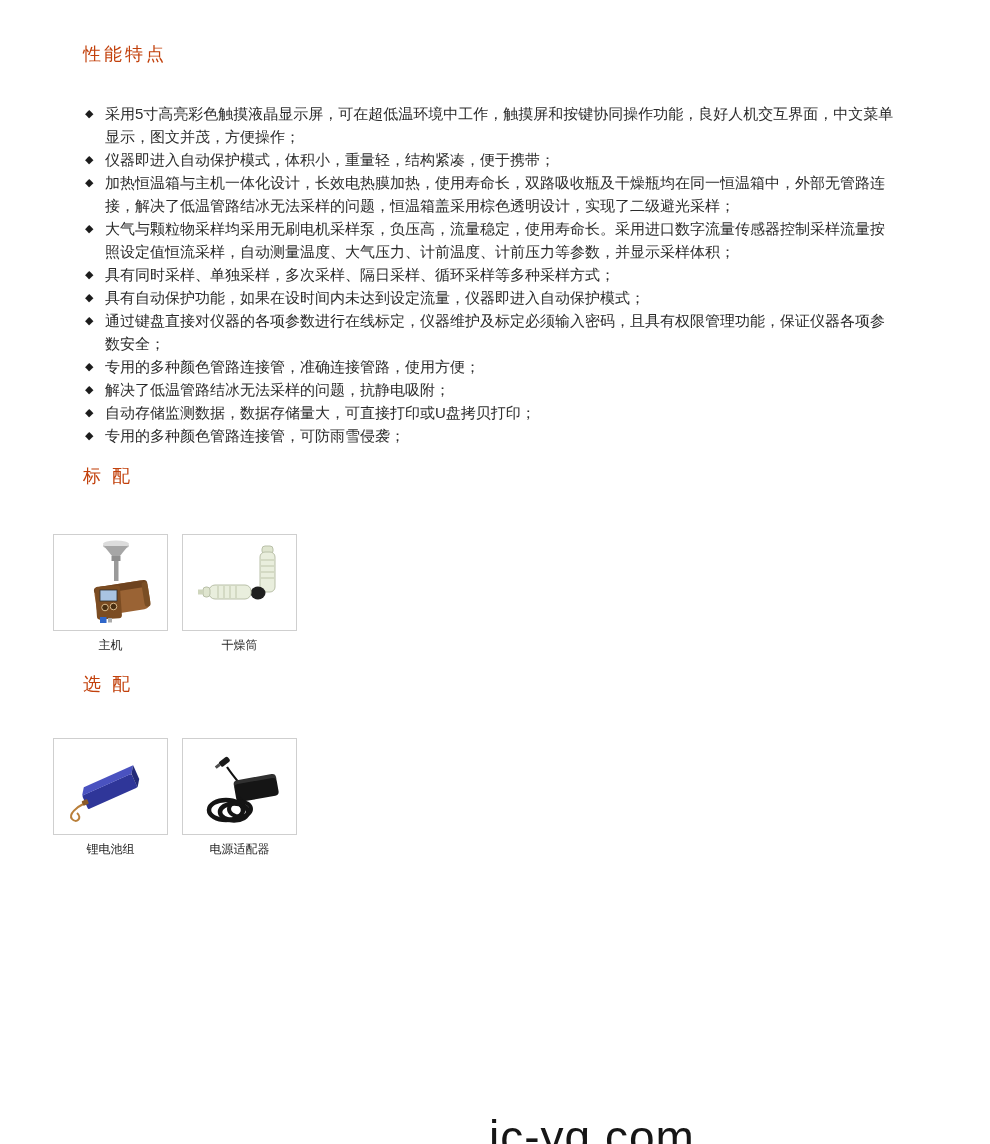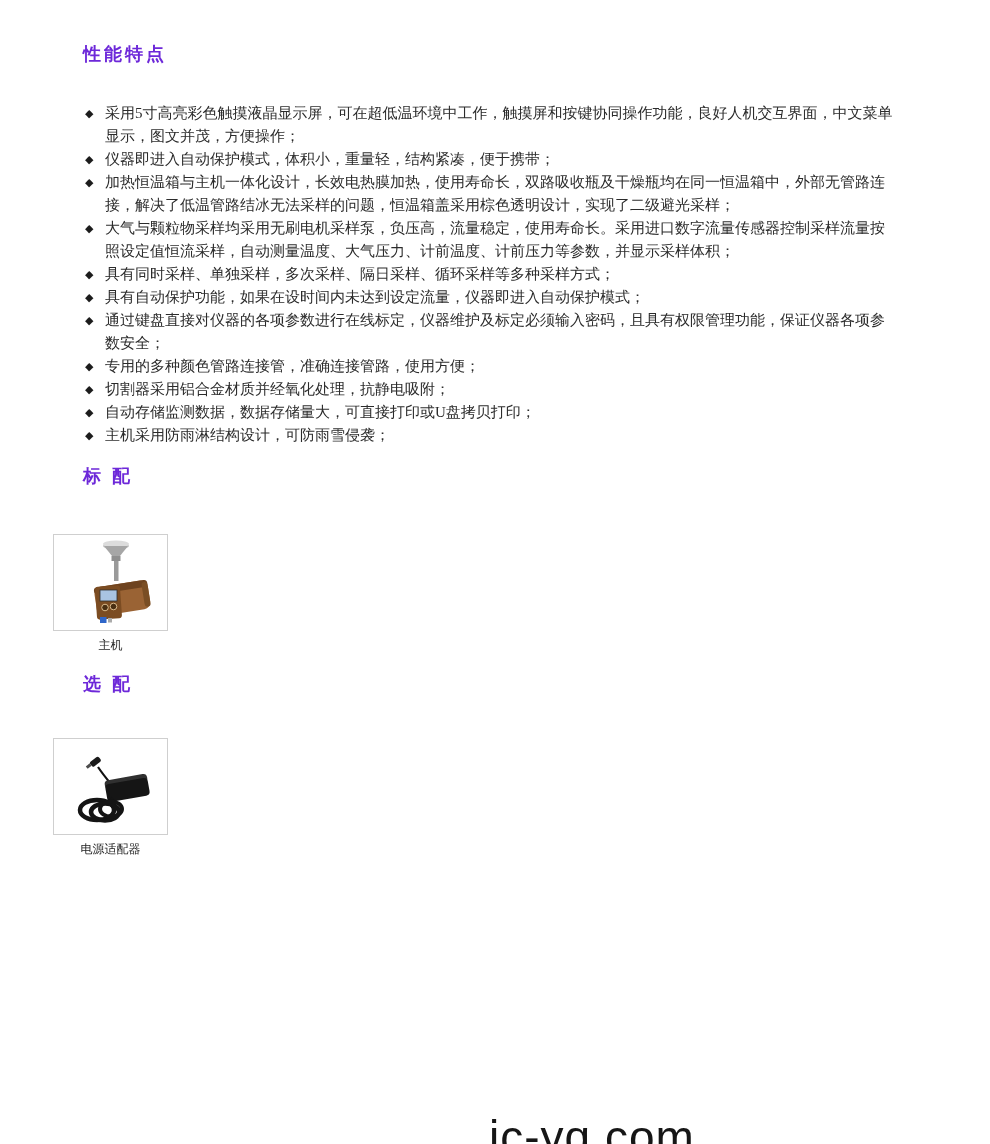--- a/index.html
+++ b/index.html
@@ -8,23 +8,23 @@
     width: 990px; height: 1144px;
     font-family: "Liberation Sans", sans-serif;
     color: #2e2e2e;
     position: relative;
     overflow: hidden;
   }
   #page { width: 990px; height: 1144px; position: relative; background: #fff; }
 
   .section-title {
     font-size: 18px;
-    font-weight: 700;
+    font-weight: 400;
     letter-spacing: 3px;
-    color: #6d28d9;
+    color: #c2410c;
   }
   .features-title { margin: 42px 0 0 83px; }
 
   ul.features-list {
     list-style: none;
     margin: 36px 0 0 85px;
     width: 812px;
   }
   li.feat {
     display: flex;
@@ -33,21 +33,21 @@
     line-height: 23px;
     color: #2b2b2b;
   }
   li.feat .bullet {
     flex: 0 0 20px;
     width: 20px;
     font-size: 11px;
     line-height: 23px;
     color: #1c1c1c;
   }
-  li.feat .ftext { flex: 1; font-family: Liberation Serif, serif; }
+  li.feat .ftext { flex: 1; }
 
   .standard-title { margin: 17px 0 0 83px; }
   .optional-title { margin: 19px 0 0 83px; }
 
   .cards-row {
     display: flex;
     gap: 14px;
     margin: 46px 0 0 53px;
   }
   .cards-row.optional-row { margin-top: 42px; }
@@ -116,29 +116,29 @@
     <li class="feat">
       <span class="bullet">◆</span>
       <span class="ftext">通过键盘直接对仪器的各项参数进行在线标定，仪器维护及标定必须输入密码，且具有权限管理功能，保证仪器各项参数安全；</span>
     </li>
     <li class="feat">
       <span class="bullet">◆</span>
       <span class="ftext">专用的多种颜色管路连接管，准确连接管路，使用方便；</span>
     </li>
     <li class="feat">
       <span class="bullet">◆</span>
-      <span class="ftext">切割器采用铝合金材质并经氧化处理，抗静电吸附；</span>
+      <span class="ftext">解决了低温管路结冰无法采样的问题，抗静电吸附；</span>
     </li>
     <li class="feat">
       <span class="bullet">◆</span>
       <span class="ftext">自动存储监测数据，数据存储量大，可直接打印或U盘拷贝打印；</span>
     </li>
     <li class="feat">
       <span class="bullet">◆</span>
-      <span class="ftext">主机采用防雨淋结构设计，可防雨雪侵袭；</span>
+      <span class="ftext">专用的多种颜色管路连接管，可防雨雪侵袭；</span>
     </li>
   </ul>
 
   <h2 class="section-title standard-title">标 配</h2>
 
   <div class="cards-row">
 
     <div class="card">
       <div class="imgbox">
         <svg width="111" height="93" viewBox="0 0 111 93">
@@ -158,28 +158,63 @@
           <circle cx="58.5" cy="70.5" r="3.3" fill="#4a2f12" stroke="#d9b98a" stroke-width="1"></circle>
           <rect x="45" y="81" width="6.5" height="6" fill="#2f66c9"></rect>
           <rect x="53" y="82" width="4" height="4.5" fill="#ababab"></rect>
         </svg>
       </div>
       <div class="caption">主机</div>
     </div>
 
 
 
+    <div class="card">
+      <div class="imgbox">
+        <svg width="111" height="93" viewBox="0 0 111 93">
+          <rect x="78" y="10" width="11" height="8" rx="3" fill="#dfe5cf" stroke="#b9c0a8" stroke-width="1"></rect>
+          <rect x="76" y="16" width="15" height="40" rx="5" fill="#e9eedd" stroke="#b9c0a8" stroke-width="1"></rect>
+          <line x1="77" y1="24" x2="90" y2="24" stroke="#c6cdb4" stroke-width="1.2"></line>
+          <line x1="77" y1="30" x2="90" y2="30" stroke="#c6cdb4" stroke-width="1.2"></line>
+          <line x1="77" y1="36" x2="90" y2="36" stroke="#c6cdb4" stroke-width="1.2"></line>
+          <line x1="77" y1="42" x2="90" y2="42" stroke="#c6cdb4" stroke-width="1.2"></line>
+          <ellipse cx="74" cy="57" rx="7.5" ry="6.5" fill="#1f1f1f"></ellipse>
+          <rect x="25" y="49" width="42" height="14" rx="6" fill="#e9eedd" stroke="#b9c0a8" stroke-width="1"></rect>
+          <rect x="19" y="51" width="7" height="10" rx="3" fill="#dfe5cf" stroke="#b9c0a8" stroke-width="1"></rect>
+          <rect x="14" y="53.5" width="5" height="5" fill="#cfd6bd"></rect>
+          <line x1="34" y1="50" x2="34" y2="62" stroke="#c6cdb4" stroke-width="1.2"></line>
+          <line x1="40" y1="50" x2="40" y2="62" stroke="#c6cdb4" stroke-width="1.2"></line>
+          <line x1="46" y1="50" x2="46" y2="62" stroke="#c6cdb4" stroke-width="1.2"></line>
+          <line x1="52" y1="50" x2="52" y2="62" stroke="#c6cdb4" stroke-width="1.2"></line>
+        </svg>
+      </div>
+      <div class="caption">干燥筒</div>
+    </div>
 
   </div>
 
   <h2 class="section-title optional-title">选 配</h2>
 
   <div class="cards-row optional-row">
 
 
+    <div class="card">
+      <div class="imgbox">
+        <svg width="111" height="93" viewBox="0 0 111 93">
+          <g transform="rotate(-24 55 52)">
+            <rect x="28" y="44" width="54" height="15" rx="1.5" fill="#2f3699"></rect>
+            <polygon points="28,44 82,44 87,37 33,37" fill="#4a52c0"></polygon>
+            <polygon points="82,44 87,37 87,52 82,59" fill="#232a78"></polygon>
+          </g>
+          <path d="M30,63 C22,67 13,74 17,79 C21,84 28,78 22,73" stroke="#b97f3a" stroke-width="2" fill="none"></path>
+          <rect x="27" y="60" width="6" height="5" rx="1" fill="#8a5a28" transform="rotate(-24 30 62)"></rect>
+        </svg>
+      </div>
+      <div class="caption">锂电池组</div>
+    </div>
 
     <div class="card">
       <div class="imgbox">
         <svg width="111" height="93" viewBox="0 0 111 93">
           <path d="M56,44 C51,38 47,33 43,27" stroke="#111111" stroke-width="2.2" fill="none"></path>
           <rect x="35" y="19" width="11" height="6" rx="2" fill="#1a1a1a" transform="rotate(-38 40 22)"></rect>
           <rect x="31" y="25" width="5" height="3" fill="#4d4d4d" transform="rotate(-38 33 26)"></rect>
           <g transform="rotate(-10 72 50)">
             <rect x="51" y="37" width="43" height="9" rx="4" fill="#303030"></rect>
             <rect x="51" y="41" width="43" height="18" rx="4" fill="#151515"></rect>

